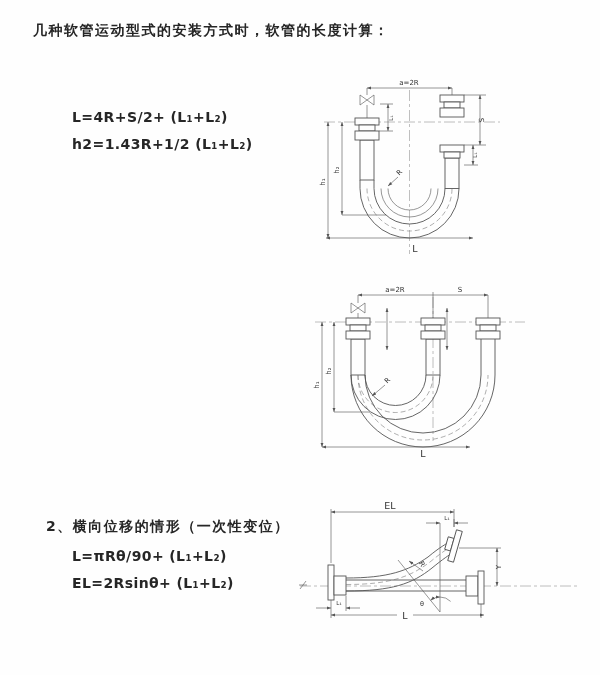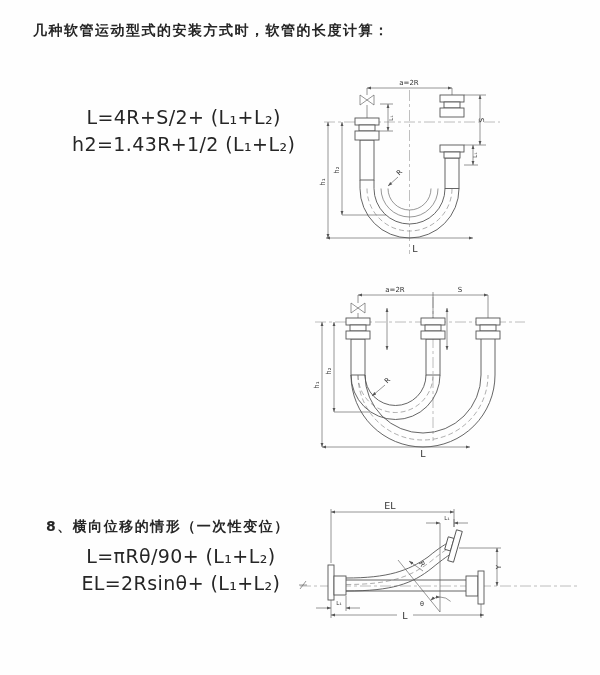--- a/index.html
+++ b/index.html
@@ -1,28 +1,28 @@
 <!DOCTYPE html>
 <html><head>
 <meta charset="utf-8">
 <style>
   html,body{margin:0;padding:0;background:#e8e8e8;}
   .page{
     position:relative;width:600px;height:675px;background:#fefefe;
     font-family:"DejaVu Sans","Liberation Sans",sans-serif;
-    color:#262626;overflow:hidden;margin:0 auto;text-align:center;
+    color:#262626;overflow:hidden;margin:0 auto;
   }
   .doc-title{
     position:absolute;left:33px;top:22px;font-size:14px;font-weight:700;
     letter-spacing:1.5px;white-space:nowrap;
   }
   .section{position:absolute;left:46px;}
   .sec1{top:104px;} .sec2{top:302px;} .sec3{top:518px;}
   .heading{font-size:14px;font-weight:700;letter-spacing:1.5px;margin:0 0 7px 0;white-space:nowrap;}
-  .formula{font-size:19px;font-weight:400;letter-spacing:.4px;margin:0 0 0 26px;
+  .formula{font-size:14px;font-weight:700;letter-spacing:.4px;margin:0 0 0 26px;
     line-height:26.5px;white-space:nowrap;}
   .diagram{position:absolute;}
   .d1{left:318px;top:74px;} .d2{left:310px;top:281px;} .d3{left:296px;top:501px;}
   svg .ln{stroke:#555;stroke-width:.9;fill:none;}
   svg .thin{stroke:#5e5e5e;stroke-width:.65;fill:none;}
   svg .dim{stroke:#5e5e5e;stroke-width:.65;fill:none;}
   svg .cl{stroke:#8a8a8a;stroke-width:.55;fill:none;stroke-dasharray:11 3 3 3;}
   svg .dash{stroke:#777;stroke-width:.6;fill:none;stroke-dasharray:5 3;}
   svg .fit{stroke:#555;stroke-width:.9;fill:#fefefe;}
   svg text{fill:#333;font-size:7px;font-family:"DejaVu Sans","Liberation Sans",sans-serif;}
@@ -35,21 +35,21 @@
 
   <div class="doc-title">几种软管运动型式的安装方式时，软管的长度计算：</div>
 
   <div class="section sec1">
     <div class="formula">L=4R+S/2+ (L₁+L₂)</div>
     <div class="formula">h2=1.43R+1/2 (L₁+L₂)</div>
   </div>
 
 
   <div class="section sec3">
-    <div class="heading">8、横向位移的情形（一次性变位）</div>
+    <div class="heading">2、横向位移的情形（一次性变位）</div>
     <div class="formula">L=πRθ/90+ (L₁+L₂)</div>
     <div class="formula">EL=2Rsinθ+ (L₁+L₂)</div>
   </div>
 
   <div class="diagram d1">
   <svg width="272" height="186" viewBox="0 0 272 186">
     <defs>
       <marker id="mA" viewBox="0 0 10 10" refX="9" refY="5" markerWidth="7.5" markerHeight="7.5" orient="auto-start-reverse">
         <path d="M0,1.8 L9,5 L0,8.2 Z" fill="#555"></path>
       </marker>

